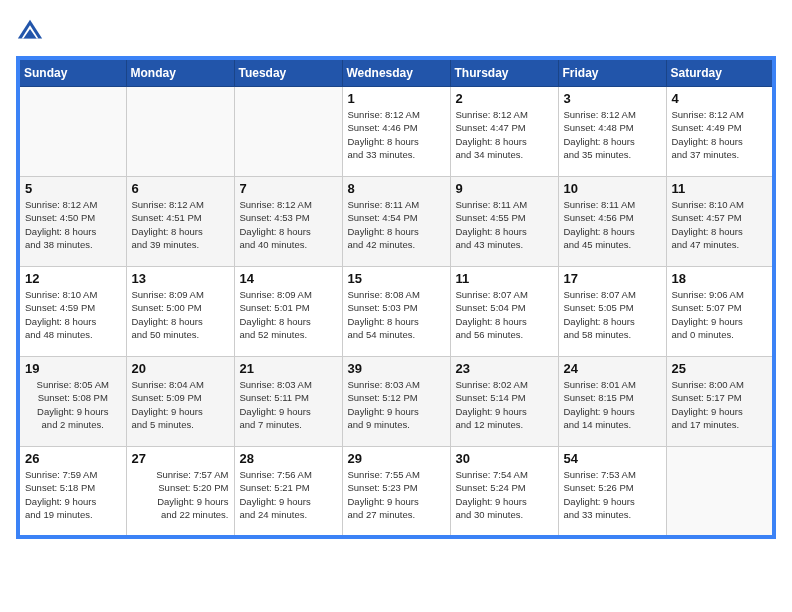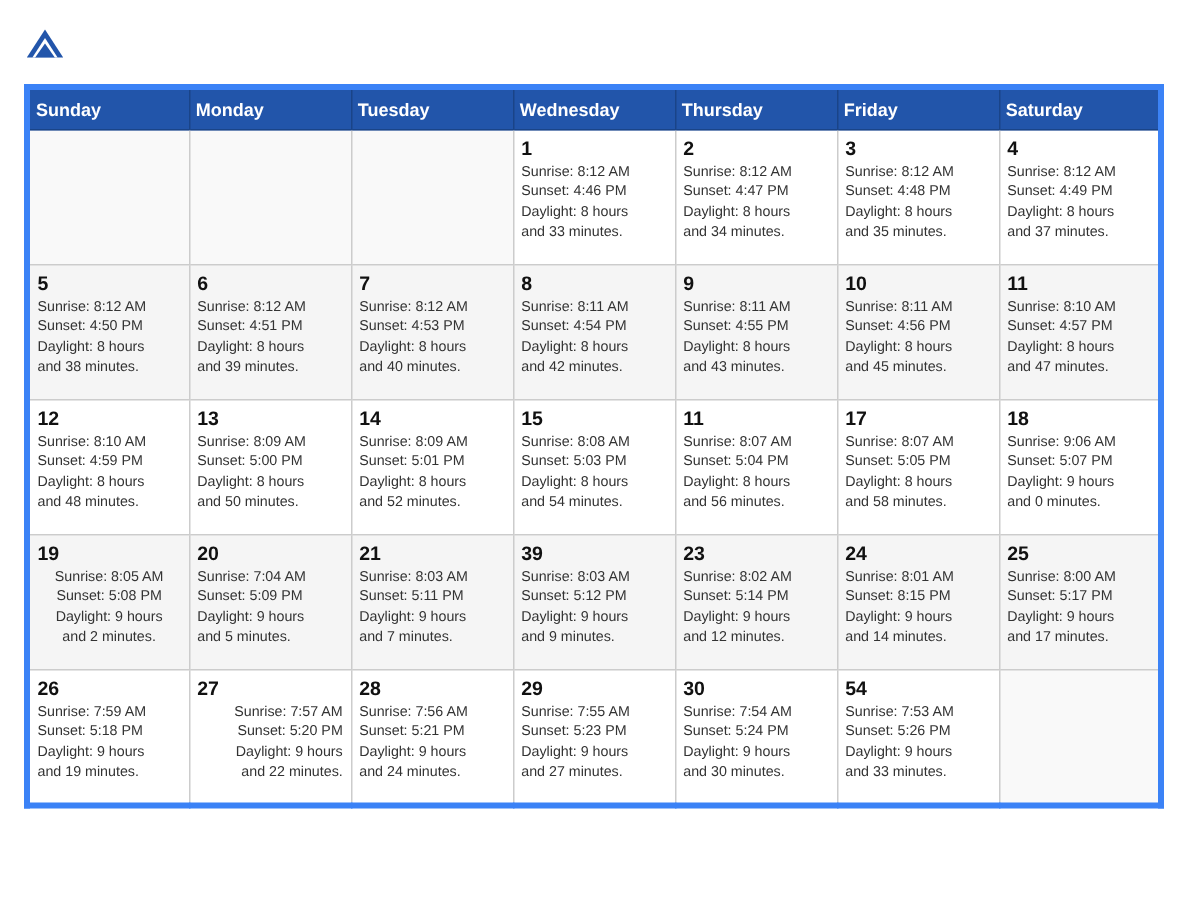--- a/index.html
+++ b/index.html
@@ -267,21 +267,21 @@
       <tr>
         <td>
           <span class="day-number">19</span>
           <div class="day-info" style="white-space: pre-line; text-align: center;">Sunrise: 8:05 AM
 Sunset: 5:08 PM
 Daylight: 9 hours
 and 2 minutes.</div>
         </td>
         <td>
           <span class="day-number">20</span>
-          <div class="day-info" style="white-space: pre-line;">Sunrise: 7:04 AM
+          <div class="day-info" style="white-space: pre-line;">Sunrise: 8:04 AM
 Sunset: 5:09 PM
 Daylight: 9 hours
 and 5 minutes.</div>
         </td>
         <td>
           <span class="day-number">21</span>
           <div class="day-info" style="white-space: pre-line;">Sunrise: 8:03 AM
 Sunset: 5:11 PM
 Daylight: 9 hours
 and 7 minutes.</div>

